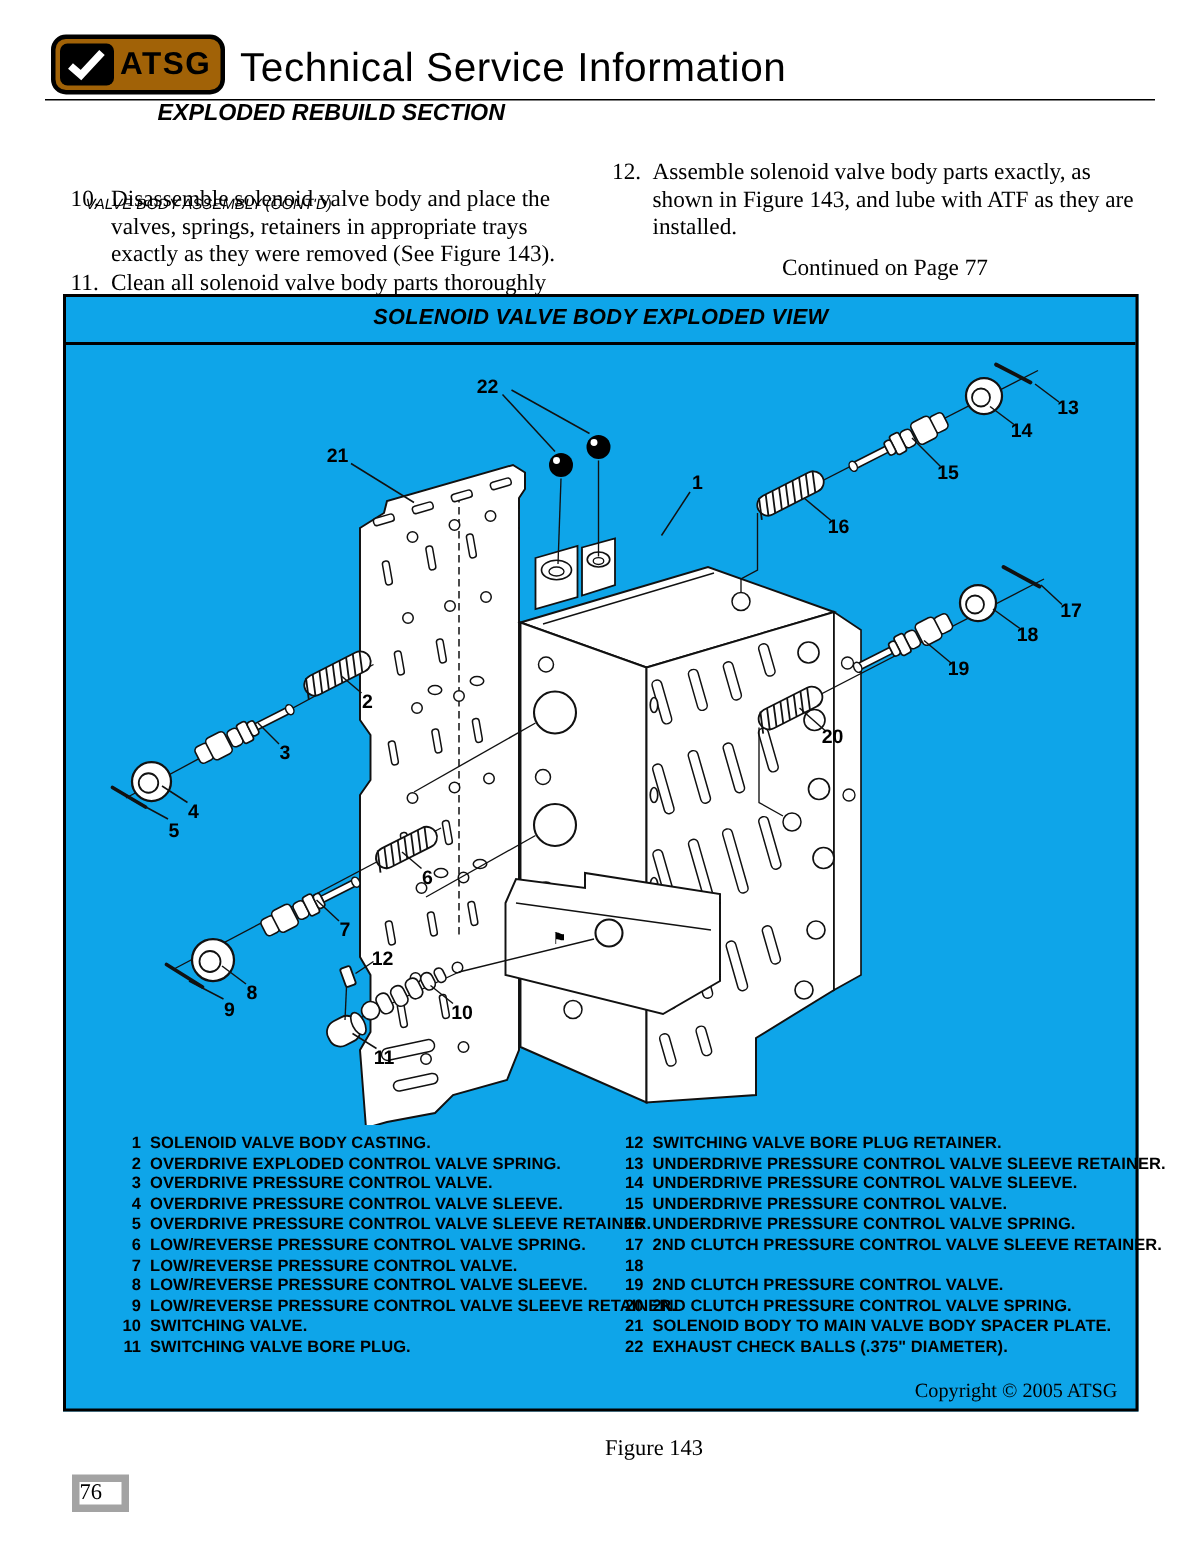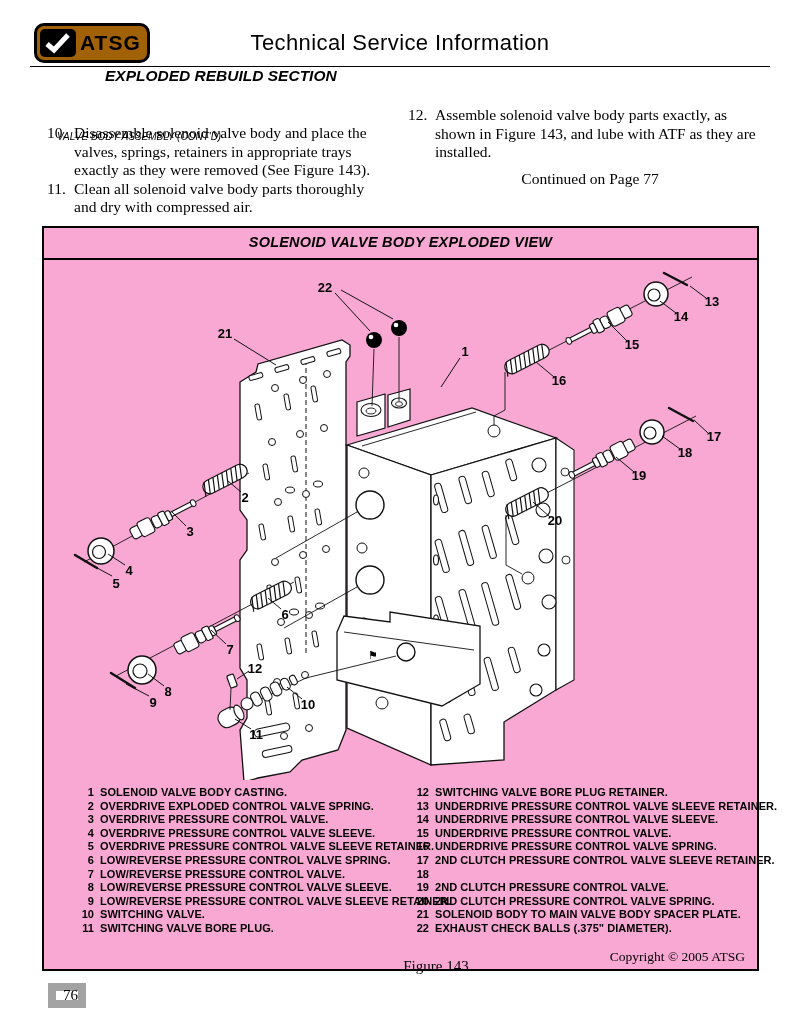--- a/index.html
+++ b/index.html
@@ -3,53 +3,53 @@
 <meta charset="utf-8">
 <style>
   html,body{margin:0;padding:0;background:#fff;}
   .page{position:relative;width:800px;height:1035px;background:#fff;overflow:hidden;
         font-family:"Liberation Sans",sans-serif;color:#000;}
   
   .logo{position:absolute;left:34px;top:23px;width:116px;height:40px;border:3px solid #000;
         border-radius:10px;display:flex;align-items:center;background:#a16207;box-sizing:border-box;}
   .logo-check{width:36px;height:28px;background:#000;border-radius:5px;margin-left:3px;flex:0 0 auto;}
   .logo-word{font-weight:bold;font-size:21px;letter-spacing:1px;margin-left:4px;}
-  .doc-title{position:absolute;left:160px;top:30px;width:480px;text-align:center;
-             font-size:22px;letter-spacing:.4px;}
+  .doc-title{position:absolute;left:160px;top:30px;width:480px;text-align:left;
+             font-size:27px;letter-spacing:.4px;}
   .header-rule{position:absolute;left:30px;top:66px;width:740px;height:1px;background:#000;}
   .sec-head{position:absolute;left:105px;top:67px;font-size:15.5px;font-weight:bold;font-style:italic;}
   .sec-sub{position:absolute;left:57px;top:87px;font-size:10px;font-weight:normal;font-style:italic;margin-top:44px;}
   
   .instr{position:absolute;font-family:"Liberation Serif",serif;font-size:15.5px;line-height:1.2;}
   .instr .item{display:flex;}
   .instr .inum{flex:0 0 27px;}
   .col-left{left:47px;top:106px;width:340px;margin-top:18px;}
   .col-right{left:408px;top:106px;width:352px;}
   .continued{position:absolute;left:470px;top:170px;width:240px;text-align:center;
              font-family:"Liberation Serif",serif;font-size:15.5px;}
   
-  .figbox{position:absolute;left:42px;top:226px;width:717px;height:745px;border:2px solid #000;
-          box-sizing:border-box;background:#f9a8d4;}
+  .figbox{position:absolute;left:42px;top:196px;width:717px;height:745px;border:2px solid #000;
+          box-sizing:border-box;background:#0ea5e9;}
   .figtitle{position:absolute;left:0;top:6px;width:100%;text-align:center;
             font-size:14.5px;font-weight:bold;font-style:italic;letter-spacing:.2px;}
   .figtitle-rule{position:absolute;left:0;top:30px;width:100%;height:2px;background:#000;}
   .diagram{position:absolute;left:0;top:32px;}
   
   .plist{position:absolute;top:558px;font-size:11px;font-weight:bold;line-height:13.6px;
          letter-spacing:.05px;white-space:nowrap;}
   .plist-left{left:33px;width:335px;}
   .plist-right{left:368px;width:340px;}
   .prow{display:flex;}
   .pnum{flex:0 0 17px;text-align:right;margin-right:6px;}
   .copyright{position:absolute;right:12px;bottom:4px;font-family:"Liberation Serif",serif;font-size:13.5px;margin-top:24px;}
   
   .figcaption{position:absolute;left:0;top:958px;width:800px;text-align:center;
               font-family:"Liberation Serif",serif;font-size:15px;margin-left:36px;}
-  .pagenum{position:absolute;left:48px;top:983px;width:38px;height:25px;border:8px solid #a3a3a3;
-           box-sizing:border-box;display:flex;align-items:center;justify-content:flex-end;
+  .pagenum{position:absolute;left:48px;top:983px;width:38px;height:25px;border:5px solid #a3a3a3;
+           box-sizing:border-box;display:flex;align-items:center;justify-content:flex-start;
            font-family:"Liberation Serif",serif;font-size:15px;}
   .org{position:absolute;left:100px;top:987px;width:600px;text-align:center;font-size:17.5px;letter-spacing:0;}
   
   svg .ln{stroke:#111;fill:none;}
   svg .wh{fill:#fff;stroke:#111;}
   svg text.co{font-family:"Liberation Sans",sans-serif;font-size:13px;font-weight:bold;fill:#000;text-anchor:middle;}
 </style>
 </head>
 <body>
 

